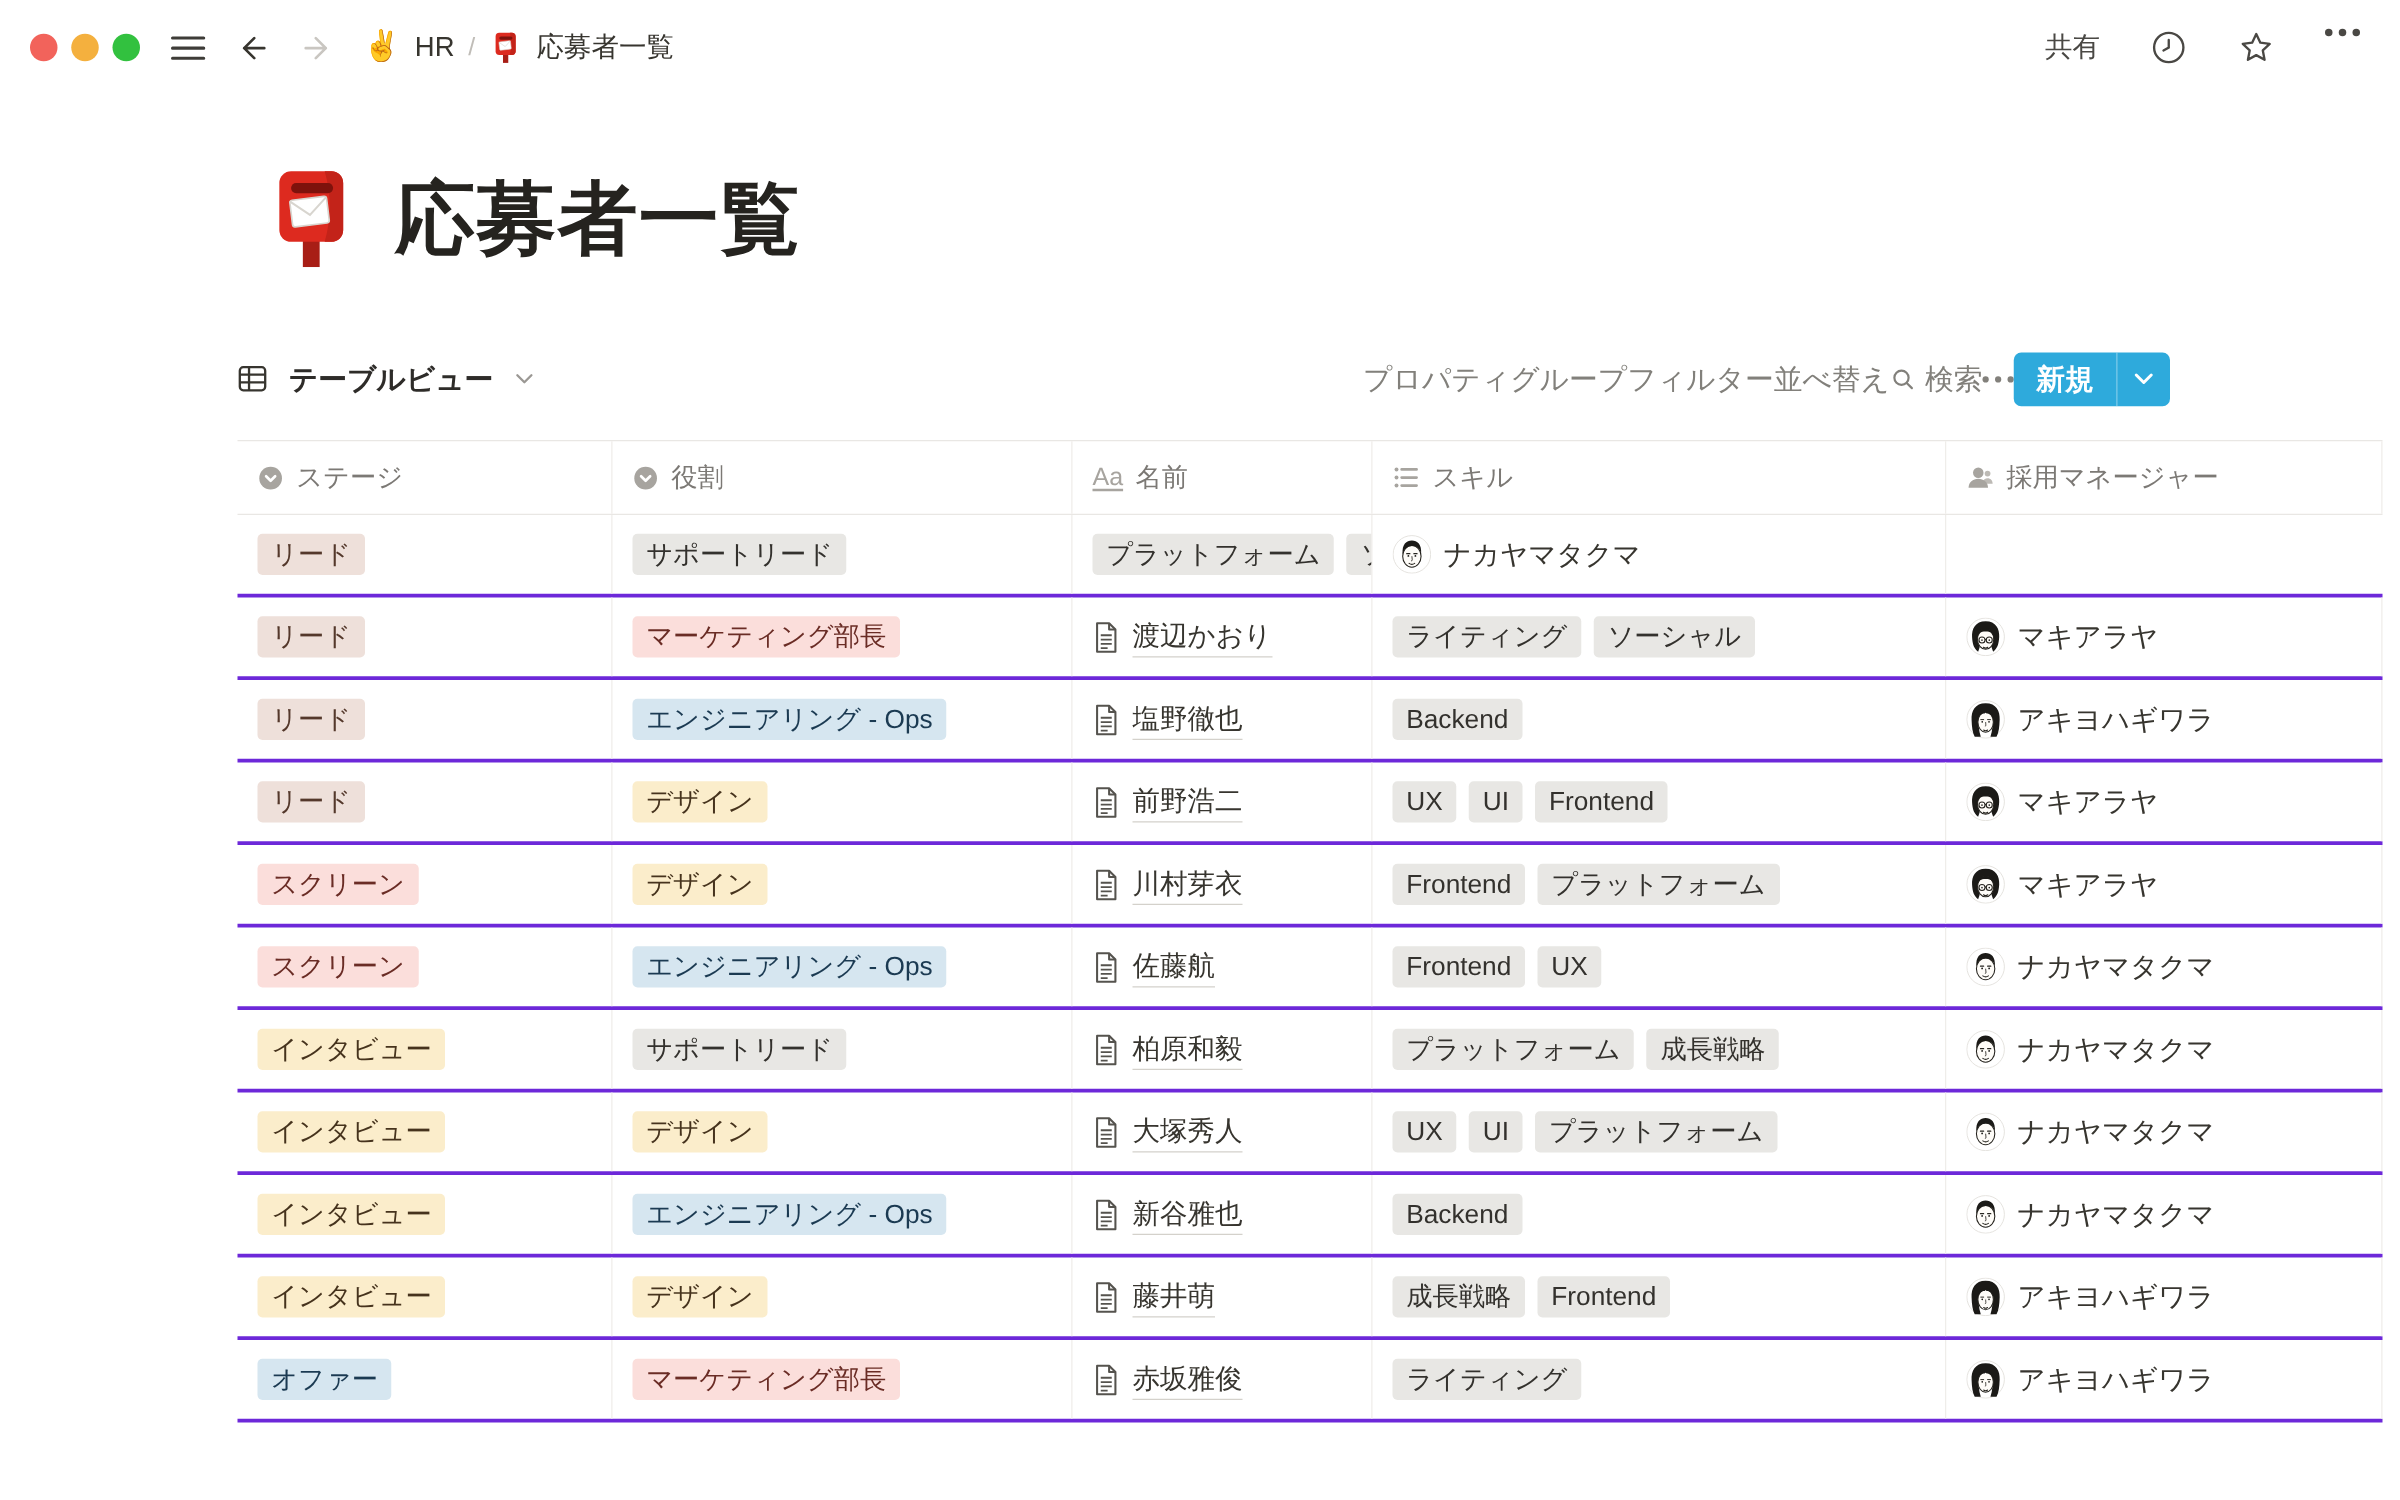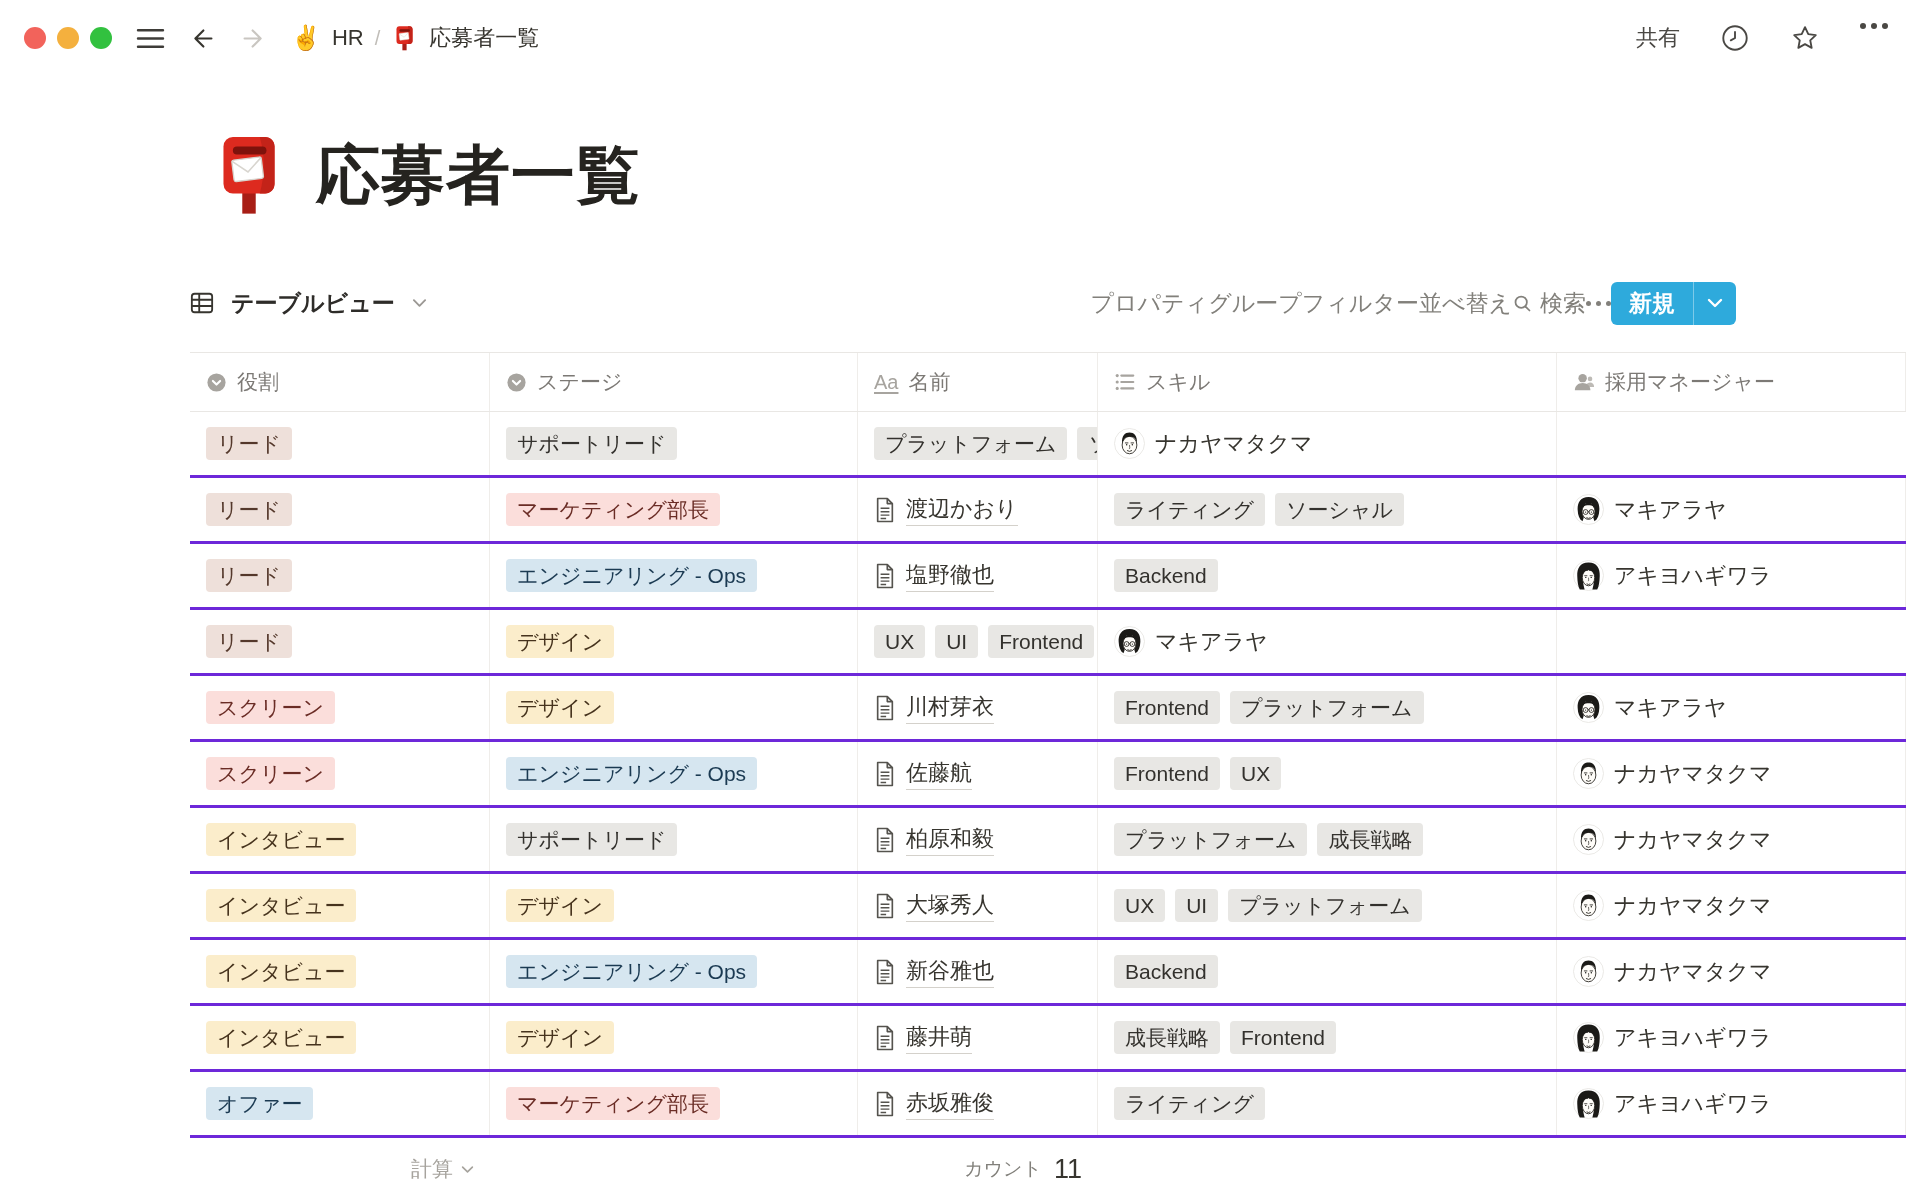--- a/index.html
+++ b/index.html
@@ -185,30 +185,30 @@
 
 <div class="table">
   <div class="trow thead" id="thead">
       <div class="th">
         <span class="hicon">
           <svg viewBox="0 0 22 22" width="21" height="21">
             <circle cx="11" cy="11" r="9.5" fill="#A7A49F"></circle>
             <path d="M7.2 9.4 L11 13.2 L14.8 9.4" fill="none" stroke="#fff" stroke-width="2.2" stroke-linecap="round" stroke-linejoin="round"></path>
           </svg>
         </span>
-        <span>役割</span>
+        <span>ステージ</span>
       </div>
       <div class="th">
         <span class="hicon">
           <svg viewBox="0 0 22 22" width="21" height="21">
             <circle cx="11" cy="11" r="9.5" fill="#A7A49F"></circle>
             <path d="M7.2 9.4 L11 13.2 L14.8 9.4" fill="none" stroke="#fff" stroke-width="2.2" stroke-linecap="round" stroke-linejoin="round"></path>
           </svg>
         </span>
-        <span>ステージ</span>
+        <span>役割</span>
       </div>
       <div class="th">
         <span class="hicon">
           <span class="aa">Aa</span>
         </span>
         <span>名前</span>
       </div>
       <div class="th">
         <span class="hicon">
           <svg viewBox="0 0 24 24" width="22" height="22">
@@ -337,20 +337,30 @@
         </div>
       </div>
       <div class="trow tr">
         <div class="td">
           <span class="tag" style="background:#EEE0DA;color:#54382B">リード</span>
         </div>
         <div class="td">
           <span class="tag" style="background:#FBEDCB;color:#46331D">デザイン</span>
         </div>
         <div class="td">
+          <span class="doc">
+            <svg viewBox="0 0 24 28" width="22" height="26">
+              <path d="M4 1.5 h10.5 L20 7 V26.5 H4 Z" fill="#fff" stroke="#55534E" stroke-width="1.8" stroke-linejoin="round"></path>
+              <path d="M14.5 1.5 V7 H20" fill="none" stroke="#55534E" stroke-width="1.8" stroke-linejoin="round"></path>
+              <path d="M7.2 12 h9.6 M7.2 15.8 h9.6 M7.2 19.6 h9.6 M7.2 23.2 h6" stroke="#55534E" stroke-width="1.6"></path>
+            </svg>
+          </span>
+          <span class="nlink">前野浩二</span>
+        </div>
+        <div class="td">
           <span class="tag" style="background:#E8E7E4;color:#33312D">UX</span>
           <span class="tag" style="background:#E8E7E4;color:#33312D">UI</span>
           <span class="tag" style="background:#E8E7E4;color:#33312D">Frontend</span>
         </div>
         <div class="td">
           <span class="avatar">
             <svg viewBox="0 0 32 32">
               <circle cx="16" cy="16" r="15.5" fill="#fff" stroke="#E4E2DE" stroke-width="0.8"></circle>
               <path d="M16 3 C24.6 3 27.6 9.4 27.2 16.2 C26.9 22 25.6 26 22.2 28.2 L20.9 24.5 C22.3 20.3 22.5 16.8 21.8 13.8 C21 10.6 19 9.4 16 9.4 C13 9.4 11 10.6 10.2 13.8 C9.5 16.8 9.7 20.3 11.1 24.5 L9.8 28.2 C6.4 26 5.1 22 4.8 16.2 C4.4 9.4 7.4 3 16 3 Z" fill="#1B1A17"></path>
               <ellipse cx="16" cy="18" rx="6.7" ry="8.2" fill="#FEFCF8" stroke="#26241F" stroke-width="0.9"></ellipse>
@@ -622,25 +632,13 @@
               <circle cx="13.2" cy="18" r="0.7" fill="#1B1A17"></circle>
               <circle cx="18.8" cy="18" r="0.7" fill="#1B1A17"></circle>
               <path d="M16 18.2 l0.2 2.6 q0.1 0.8 -0.8 0.8" fill="none" stroke="#26241F" stroke-width="0.65"></path>
               <path d="M14.4 24.8 q1.6 1.2 3.2 0" fill="none" stroke="#26241F" stroke-width="0.9" stroke-linecap="round"></path>
             </svg>
           </span>
           <span>アキヨハギワラ</span>
         </div>
       </div>
     </div>
-  <div class="trow tfoot">
-    <div class="fcell fc1">
-      <span>計算</span>
-      <svg viewBox="0 0 16 10" width="13" height="9">
-          <path d="M2 2 L8 8 L14 2" fill="none" stroke="#A6A39D" stroke-width="2" stroke-linecap="round" stroke-linejoin="round"></path>
-        </svg>
-    </div>
-    <div class="fcell fc3">
-      <span class="count-label">カウント</span>
-      <span class="count-value">11</span>
-    </div>
-  </div>
 </div>
 
 </body></html>

